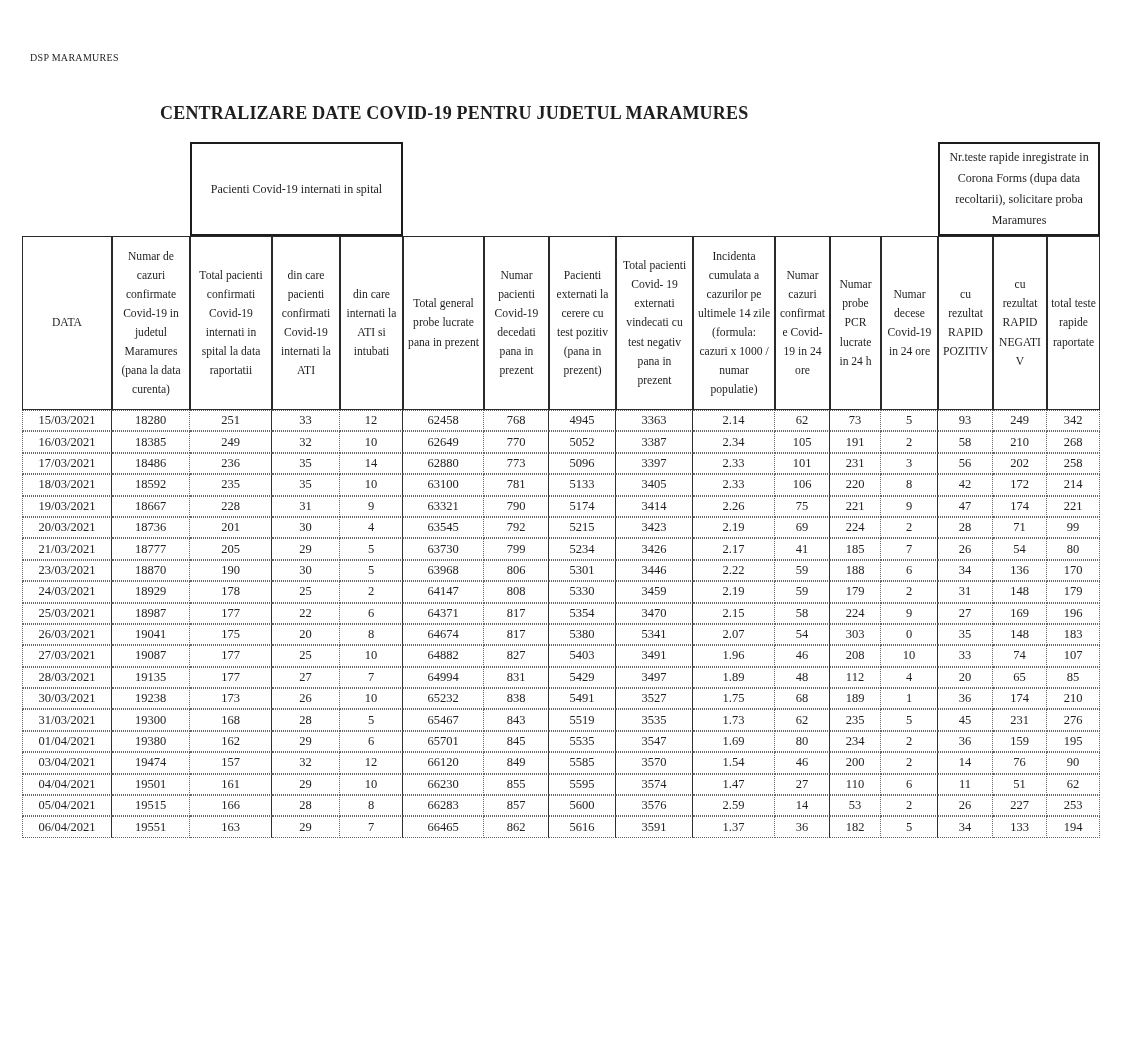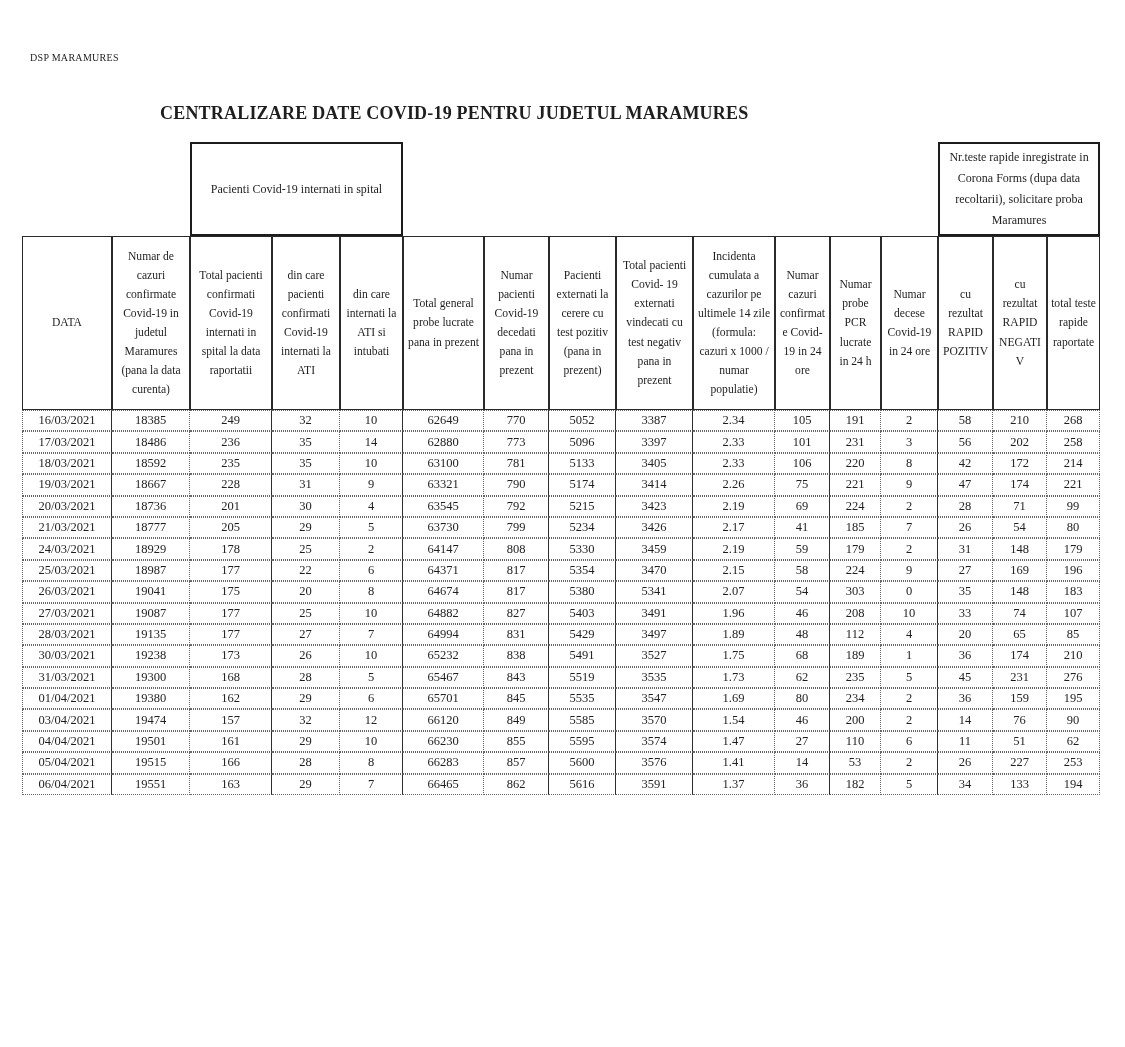--- a/index.html
+++ b/index.html
@@ -114,20 +114,38 @@
         <th><span>Numar cazuri confirmate Covid-19 in 24 ore</span></th>
         <th><span>Numar probe PCR lucrate in 24 h</span></th>
         <th><span>Numar decese Covid-19 in 24 ore</span></th>
         <th><span>cu rezultat RAPID POZITIV</span></th>
         <th><span>cu rezultat RAPID NEGATIV</span></th>
         <th><span>total teste rapide raportate</span></th>
       </tr>
     </thead>
   <tbody>
       <tr>
+        <td class="vs first">15/03/2021</td>
+        <td class="vd">18280</td>
+        <td class="vs">251</td>
+        <td class="vd">33</td>
+        <td class="vs">12</td>
+        <td class="vd">62458</td>
+        <td class="vs">768</td>
+        <td class="vs">4945</td>
+        <td class="vs">3363</td>
+        <td class="vd">2.14</td>
+        <td class="vs">62</td>
+        <td class="vd">73</td>
+        <td class="vs">5</td>
+        <td class="vd">93</td>
+        <td class="vd">249</td>
+        <td class="vd">342</td>
+      </tr>
+      <tr>
         <td class="vs first">16/03/2021</td>
         <td class="vd">18385</td>
         <td class="vs">249</td>
         <td class="vd">32</td>
         <td class="vs">10</td>
         <td class="vd">62649</td>
         <td class="vs">770</td>
         <td class="vs">5052</td>
         <td class="vs">3387</td>
         <td class="vd">2.34</td>
@@ -222,20 +240,38 @@
         <td class="vs">3426</td>
         <td class="vd">2.17</td>
         <td class="vs">41</td>
         <td class="vd">185</td>
         <td class="vs">7</td>
         <td class="vd">26</td>
         <td class="vd">54</td>
         <td class="vd">80</td>
       </tr>
       <tr>
+        <td class="vs first">23/03/2021</td>
+        <td class="vd">18870</td>
+        <td class="vs">190</td>
+        <td class="vd">30</td>
+        <td class="vs">5</td>
+        <td class="vd">63968</td>
+        <td class="vs">806</td>
+        <td class="vs">5301</td>
+        <td class="vs">3446</td>
+        <td class="vd">2.22</td>
+        <td class="vs">59</td>
+        <td class="vd">188</td>
+        <td class="vs">6</td>
+        <td class="vd">34</td>
+        <td class="vd">136</td>
+        <td class="vd">170</td>
+      </tr>
+      <tr>
         <td class="vs first">24/03/2021</td>
         <td class="vd">18929</td>
         <td class="vs">178</td>
         <td class="vd">25</td>
         <td class="vs">2</td>
         <td class="vd">64147</td>
         <td class="vs">808</td>
         <td class="vs">5330</td>
         <td class="vs">3459</td>
         <td class="vd">2.19</td>
@@ -411,21 +447,21 @@
       <tr>
         <td class="vs first">05/04/2021</td>
         <td class="vd">19515</td>
         <td class="vs">166</td>
         <td class="vd">28</td>
         <td class="vs">8</td>
         <td class="vd">66283</td>
         <td class="vs">857</td>
         <td class="vs">5600</td>
         <td class="vs">3576</td>
-        <td class="vd">1.41</td>
+        <td class="vd">2.59</td>
         <td class="vs">14</td>
         <td class="vd">53</td>
         <td class="vs">2</td>
         <td class="vd">26</td>
         <td class="vd">227</td>
         <td class="vd">253</td>
       </tr>
       <tr>
         <td class="vs first">06/04/2021</td>
         <td class="vd">19551</td>

